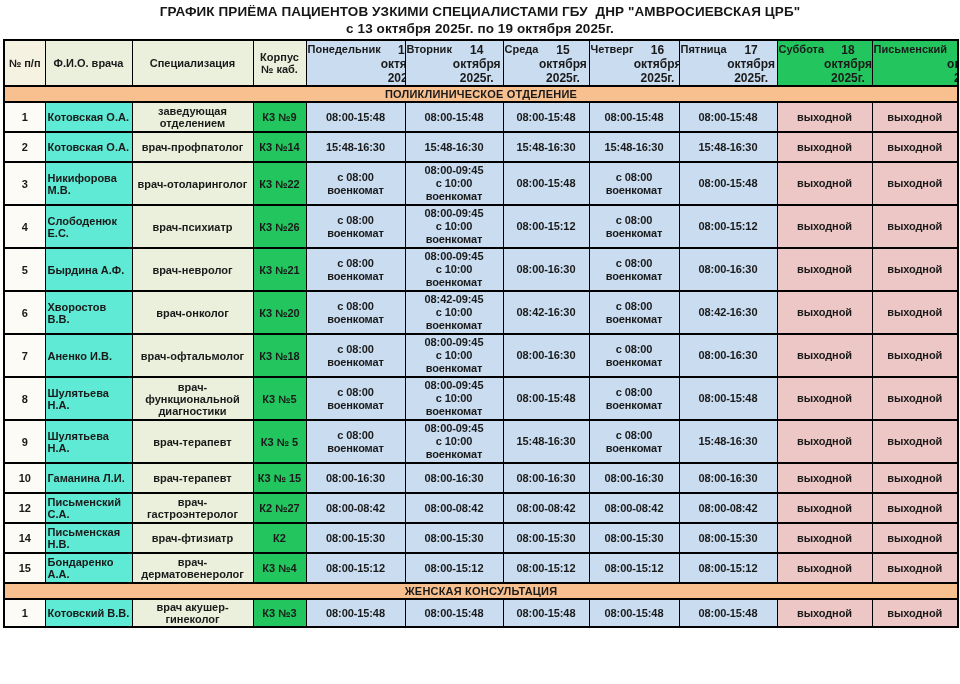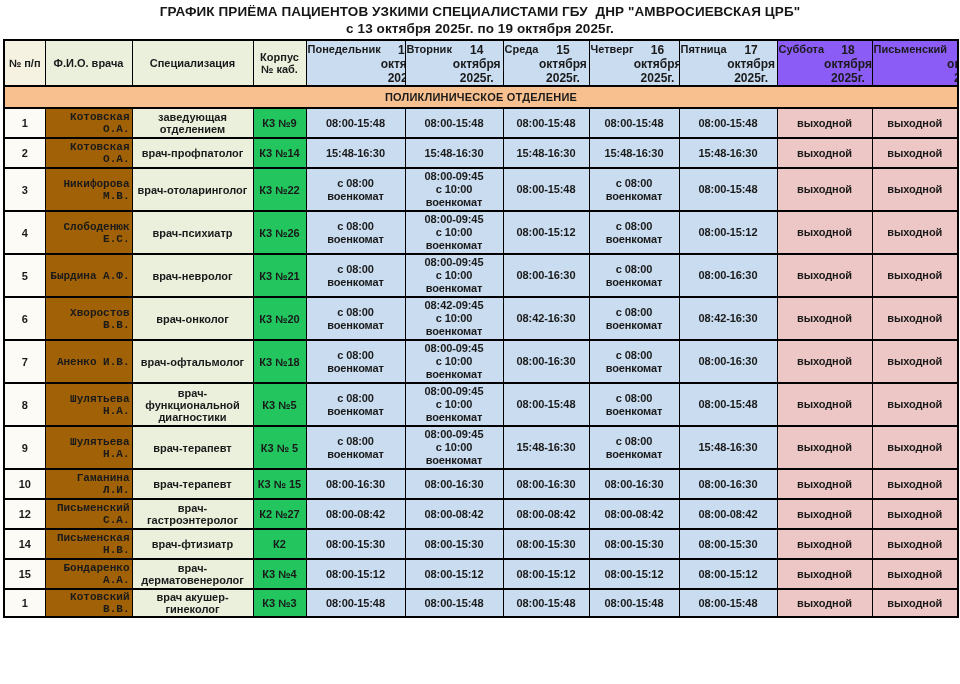--- a/index.html
+++ b/index.html
@@ -28,36 +28,36 @@
     border-width: 2px 1px;
     font-weight: 700;
     text-align: center;
     vertical-align: middle;
     overflow: hidden;
   }
   thead th { height: 46px; font-size: 11px; padding: 2px 1px; }
   th.h-num  { background: #f5f2e1; }
   th.h-info { background: #eaf0dc; }
   th.h-day  { background: #c9dcf0; }
-  th.h-day.weekend { background: #8b5cf6; }
+  th.h-day.weekend { background: #22c55e; }
   .day-head { display: flex; flex-direction: row; justify-content: space-between; height: 40px; }
   .day-name { font-size: 11px; }
   .day-date { font-size: 12px; }
   tr.section-row td {
     background: #f9c08f;
-    height: 22px;
+    height: 16px;
     font-size: 11px;
     letter-spacing: 0.2px;
     padding: 0;
   }
   tr.data-row td { font-size: 11px; padding: 1px 2px; }
   tr.sec-main td { height: 30px; }
   tr.sec-wk td   { height: 27px; }
   td.c-num  { background: #fcfbf6; font-size: 11px; }
-  td.c-name { background: #a16207; text-align: right; padding-left: 6px; font-size: 11px; font-family: Liberation Mono, monospace; }
+  td.c-name { background: #5eead4; text-align: left; padding-left: 6px; font-size: 11px; }
   td.c-spec { background: #eaf0dc; font-size: 10.5px; line-height: 12px; }
   td.c-cab  { background: #22c55e; font-size: 10.5px; }
   td.c-day  { background: #c9dcf0; font-size: 10.5px; line-height: 13px; white-space: pre-line; letter-spacing: -0.1px; }
   td.c-day.weekend { background: #edc7c5; font-size: 11px; }
 </style>
 </head>
 <body>
 
 <div class="page">
   <div class="title-block">
@@ -318,20 +318,23 @@
     <td class="c-cab">К3 №4</td>
     <td class="c-day">08:00-15:12</td>
     <td class="c-day">08:00-15:12</td>
     <td class="c-day">08:00-15:12</td>
     <td class="c-day">08:00-15:12</td>
     <td class="c-day">08:00-15:12</td>
     <td class="c-day weekend">выходной</td>
     <td class="c-day weekend">выходной</td>
   </tr>
 
+  <tr class="section-row">
+    <td colspan="11">ЖЕНСКАЯ КОНСУЛЬТАЦИЯ</td>
+  </tr>
 
   <tr class="data-row sec-wk">
     <td class="c-num">1</td>
     <td class="c-name">Котовский В.В.</td>
     <td class="c-spec">врач акушер-гинеколог</td>
     <td class="c-cab">К3 №3</td>
     <td class="c-day">08:00-15:48</td>
     <td class="c-day">08:00-15:48</td>
     <td class="c-day">08:00-15:48</td>
     <td class="c-day">08:00-15:48</td>

